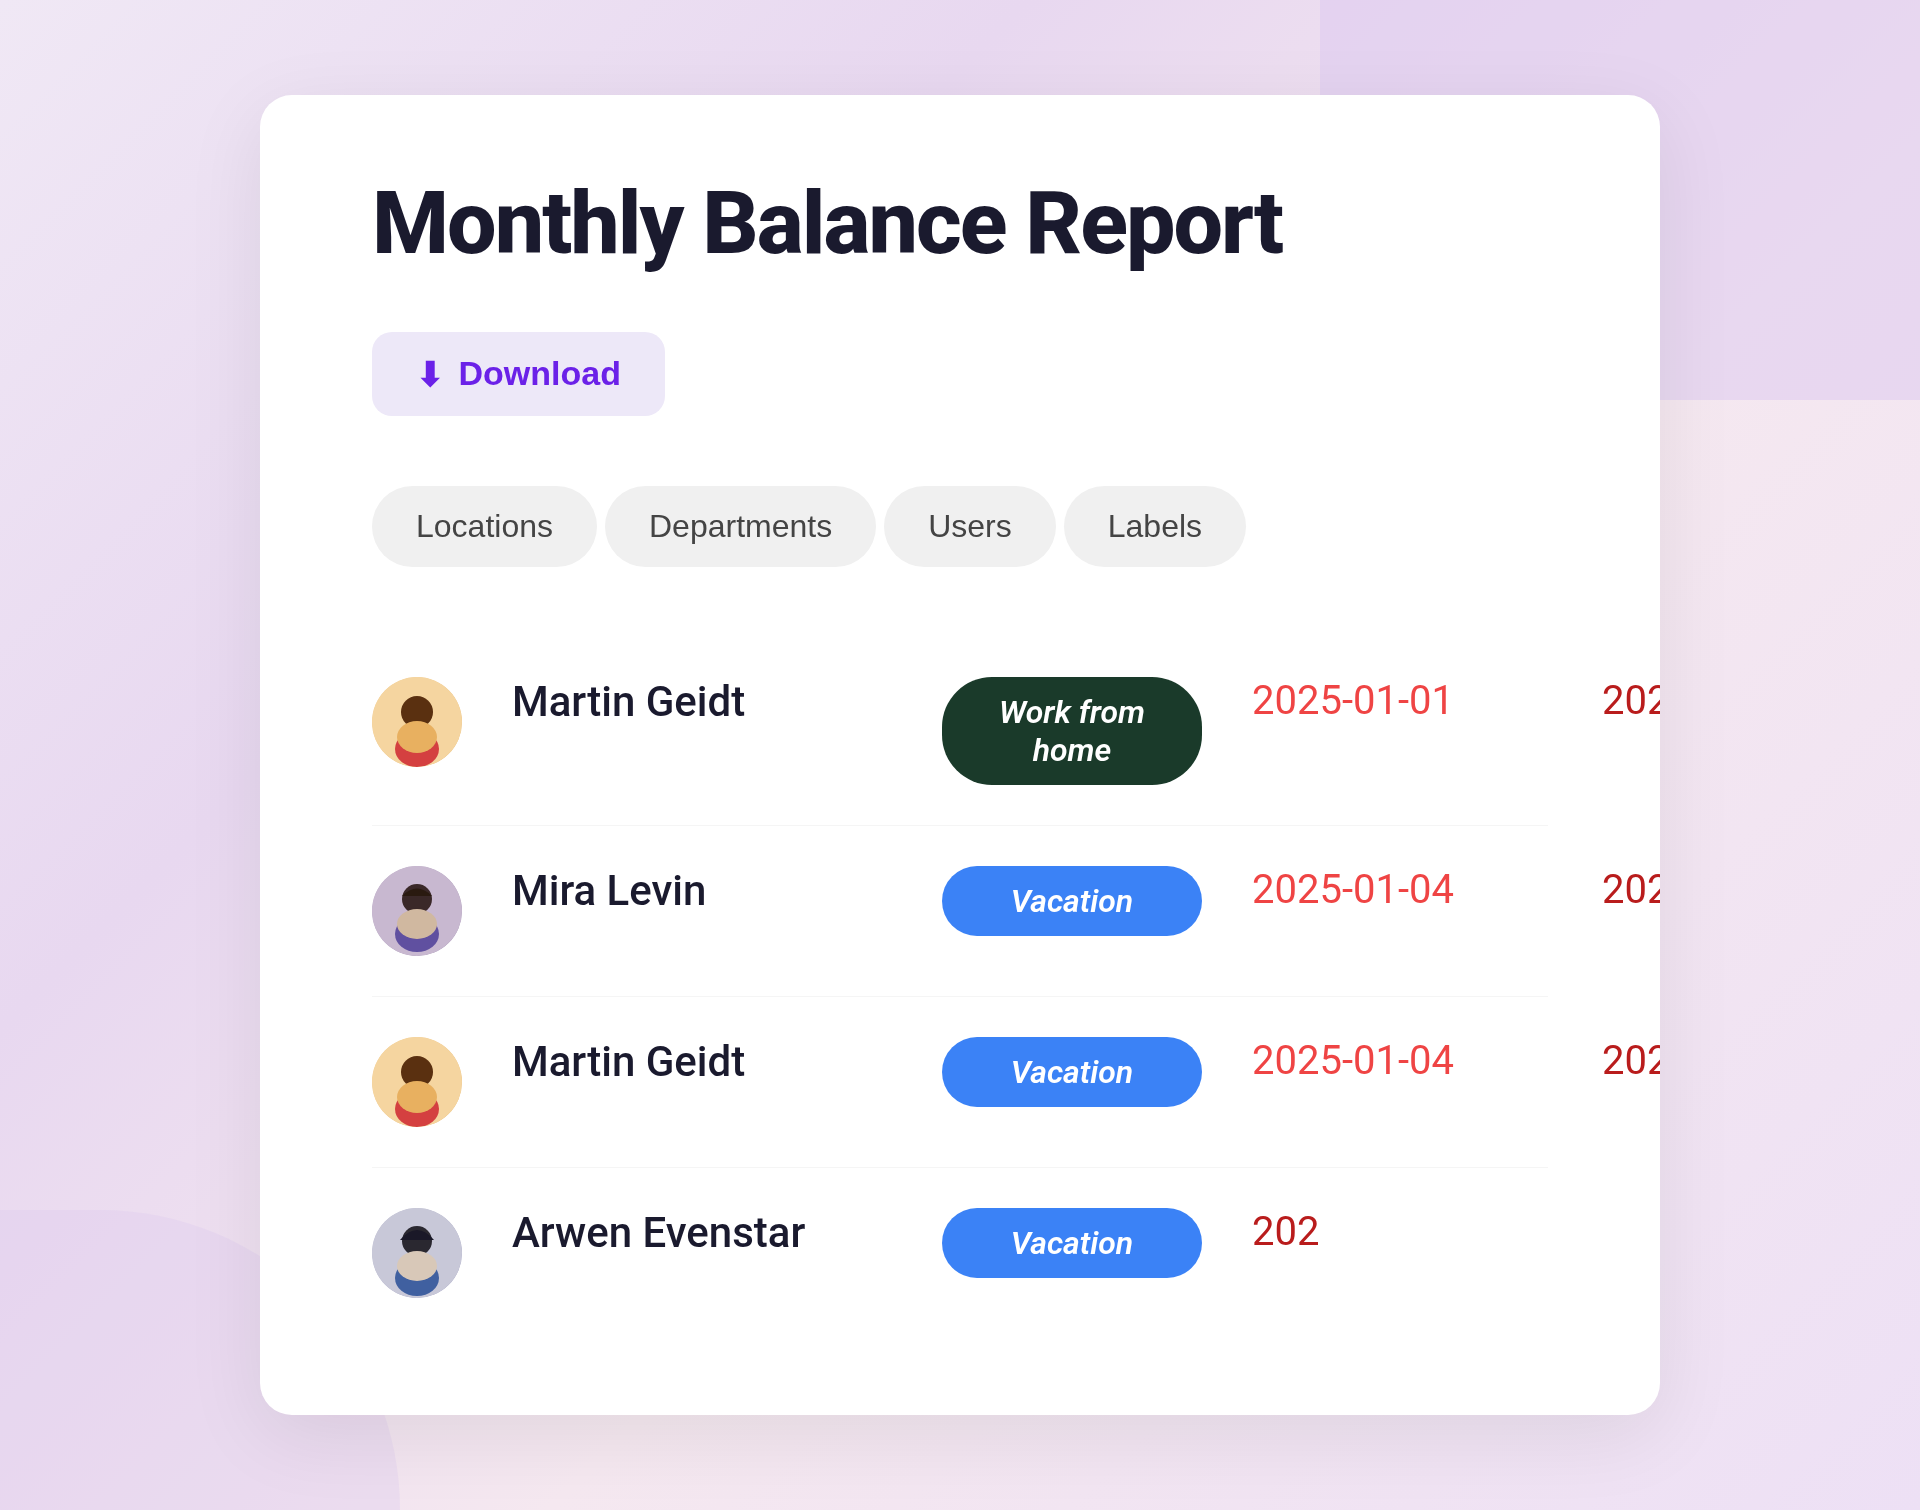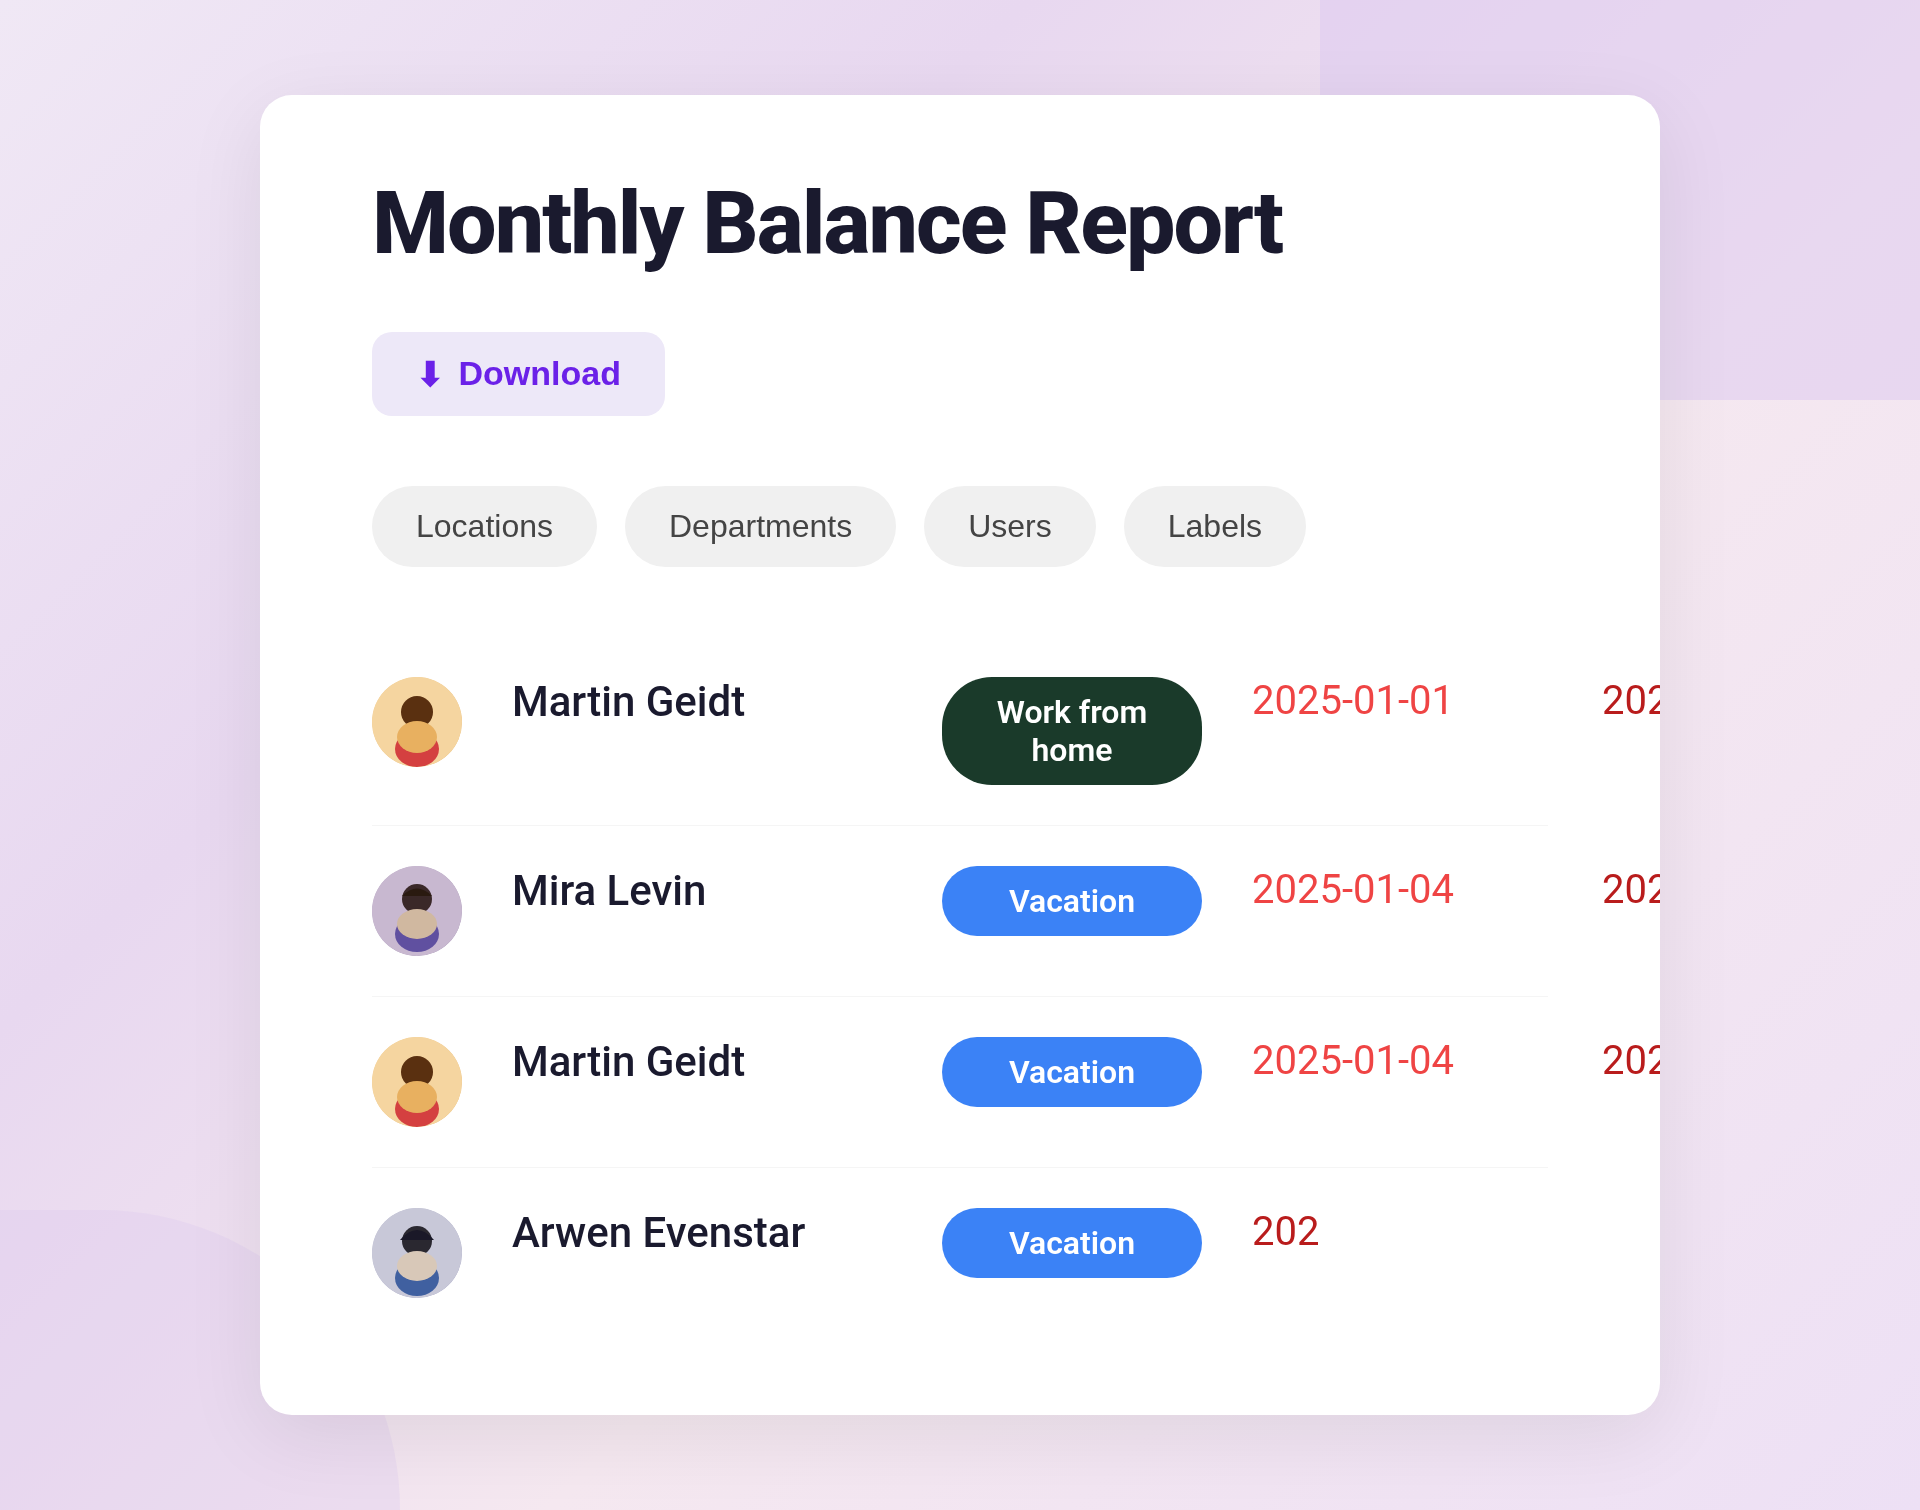--- a/index.html
+++ b/index.html
@@ -80,21 +80,21 @@
       cursor: pointer;
       margin-bottom: 70px;
     }
 
     .download-icon {
       font-size: 34px;
     }
 
     .filter-tabs {
       display: flex;
-      gap: 28px;
+      gap: 8px;
       margin-bottom: 70px;
       flex-wrap: nowrap;
     }
 
     .filter-tab {
       background: #f0f0f0;
       border: none;
       border-radius: 50px;
       padding: 22px 44px;
       font-size: 32px;
@@ -159,20 +159,21 @@
     }
 
     .leave-badge {
       border-radius: 50px;
       padding: 16px 40px;
       font-size: 32px;
       font-weight: 600;
       color: white;
       min-width: 260px;
       text-align: center;
+      font-style: italic;
     }
 
     .badge-work-from-home {
       background: #1a3a2a;
     }
 
     .badge-vacation {
       background: #3b82f6;
     }
 

